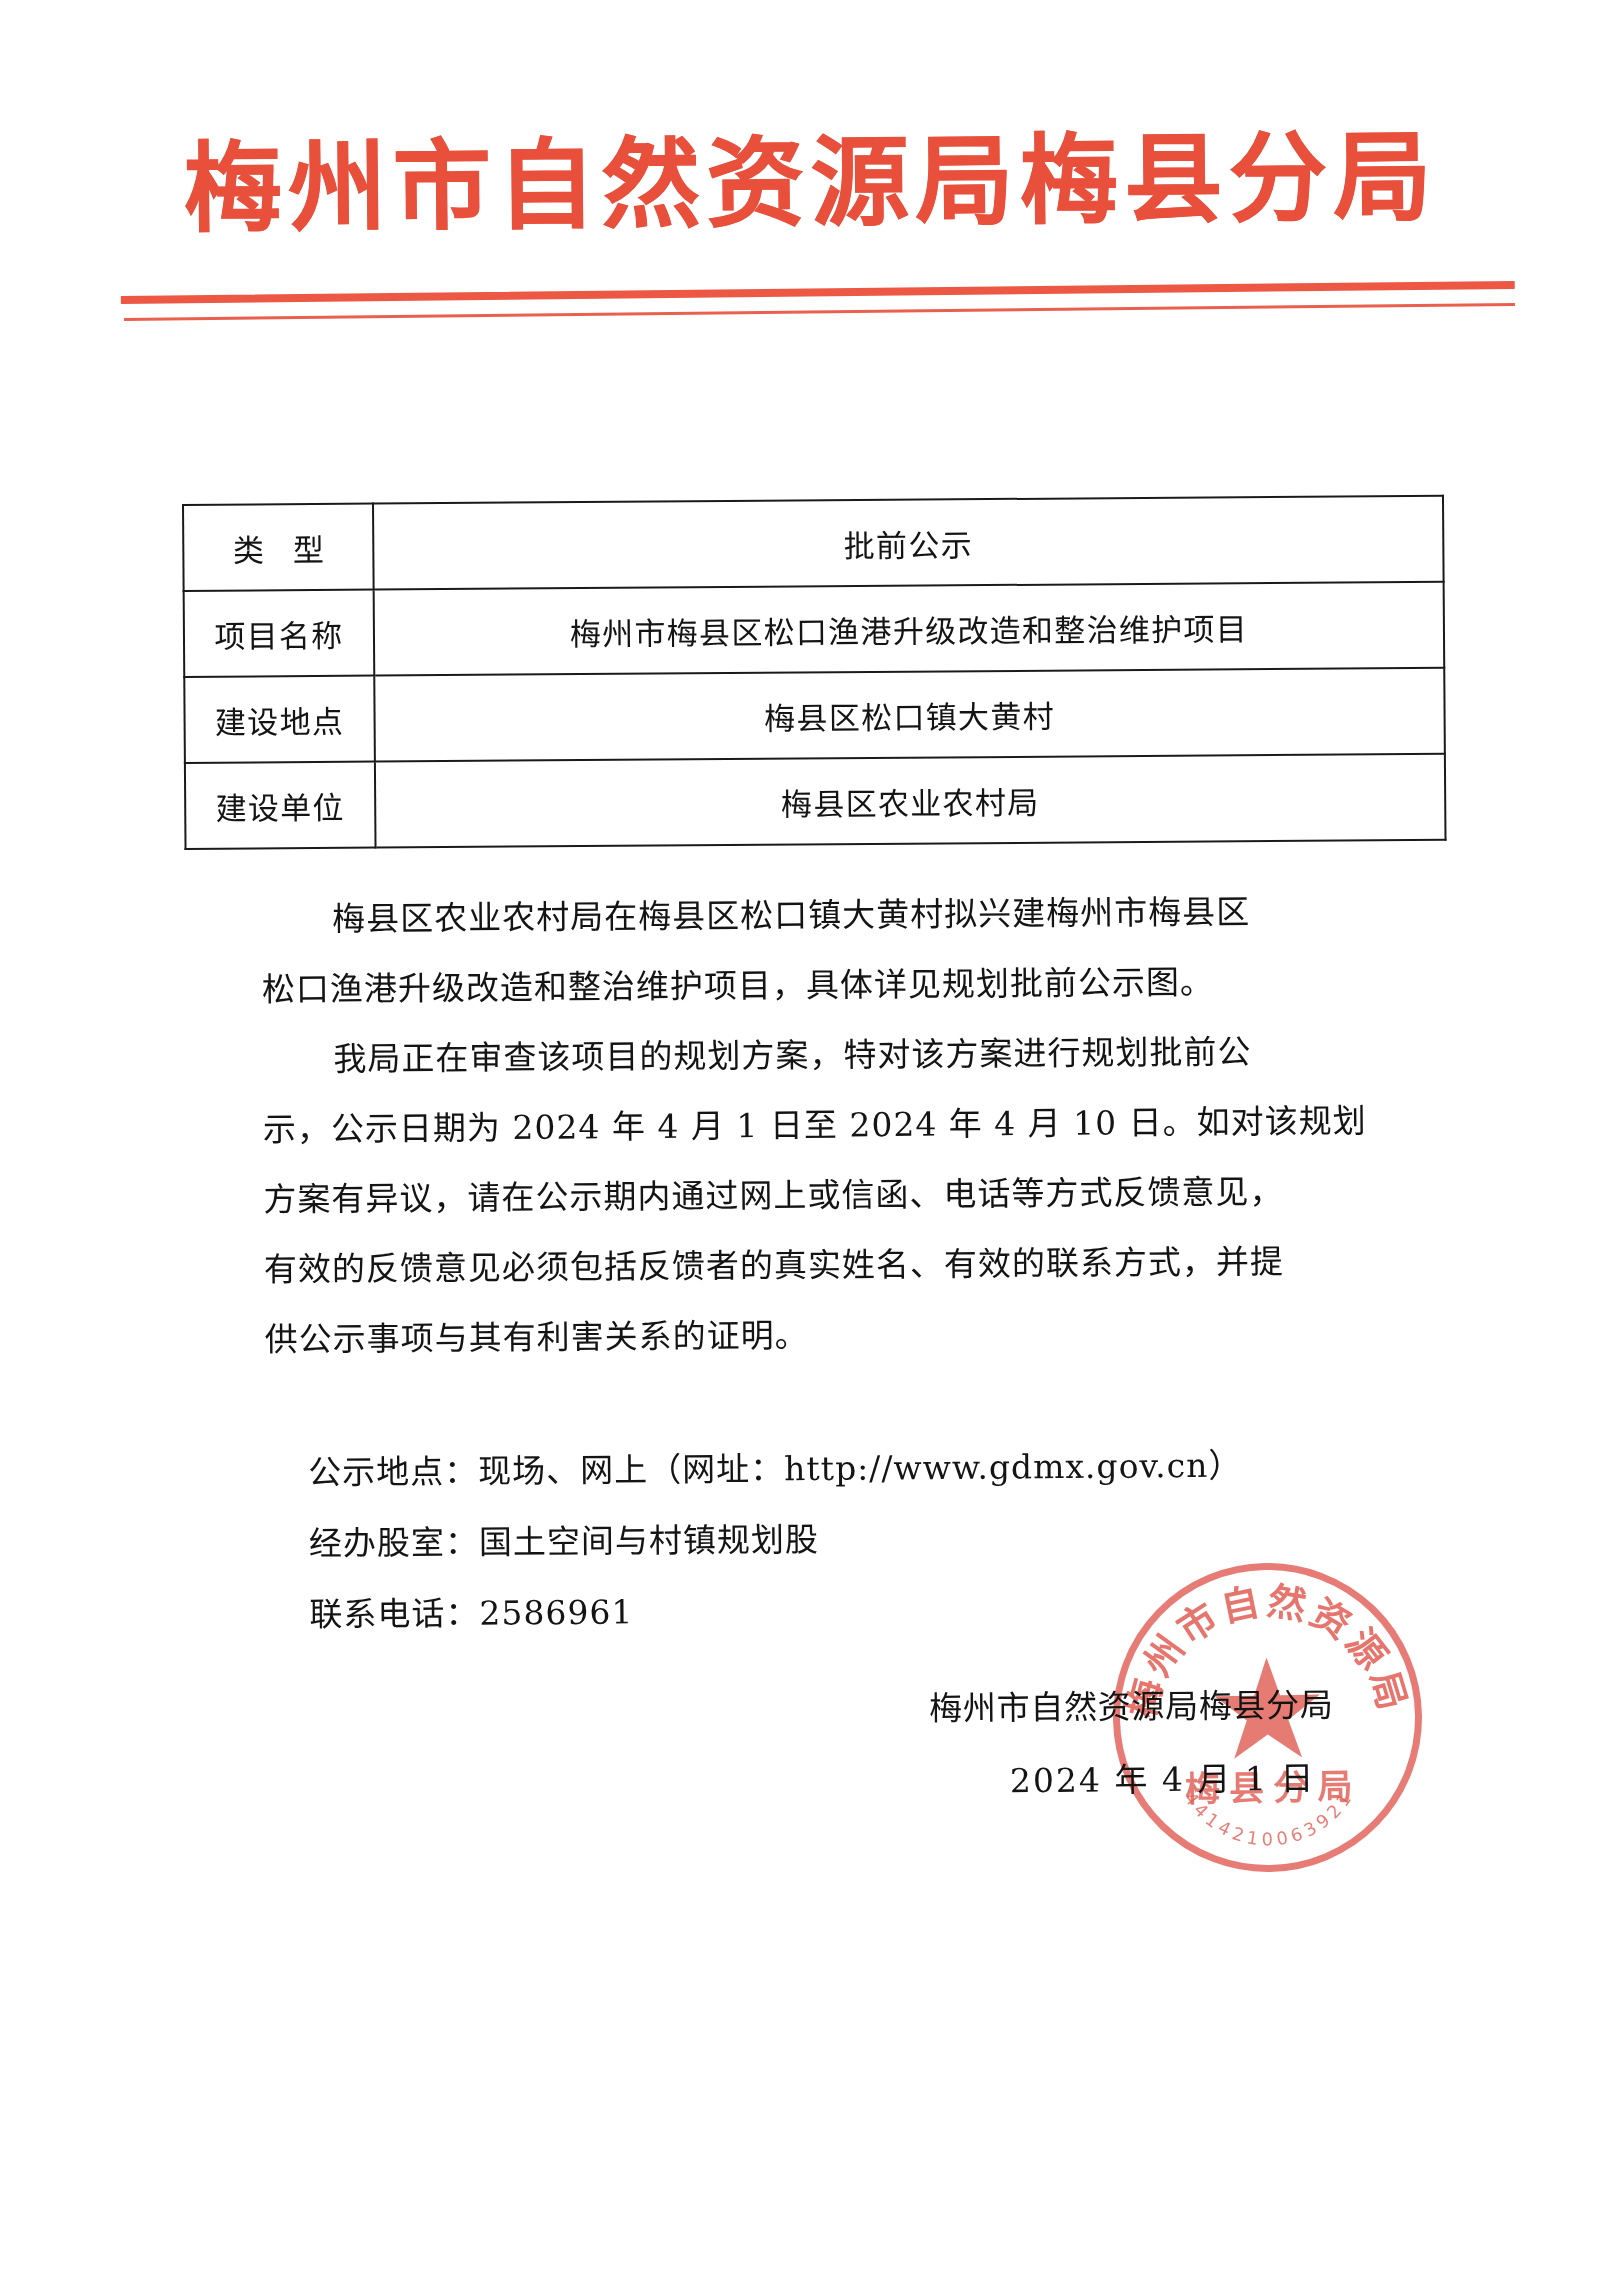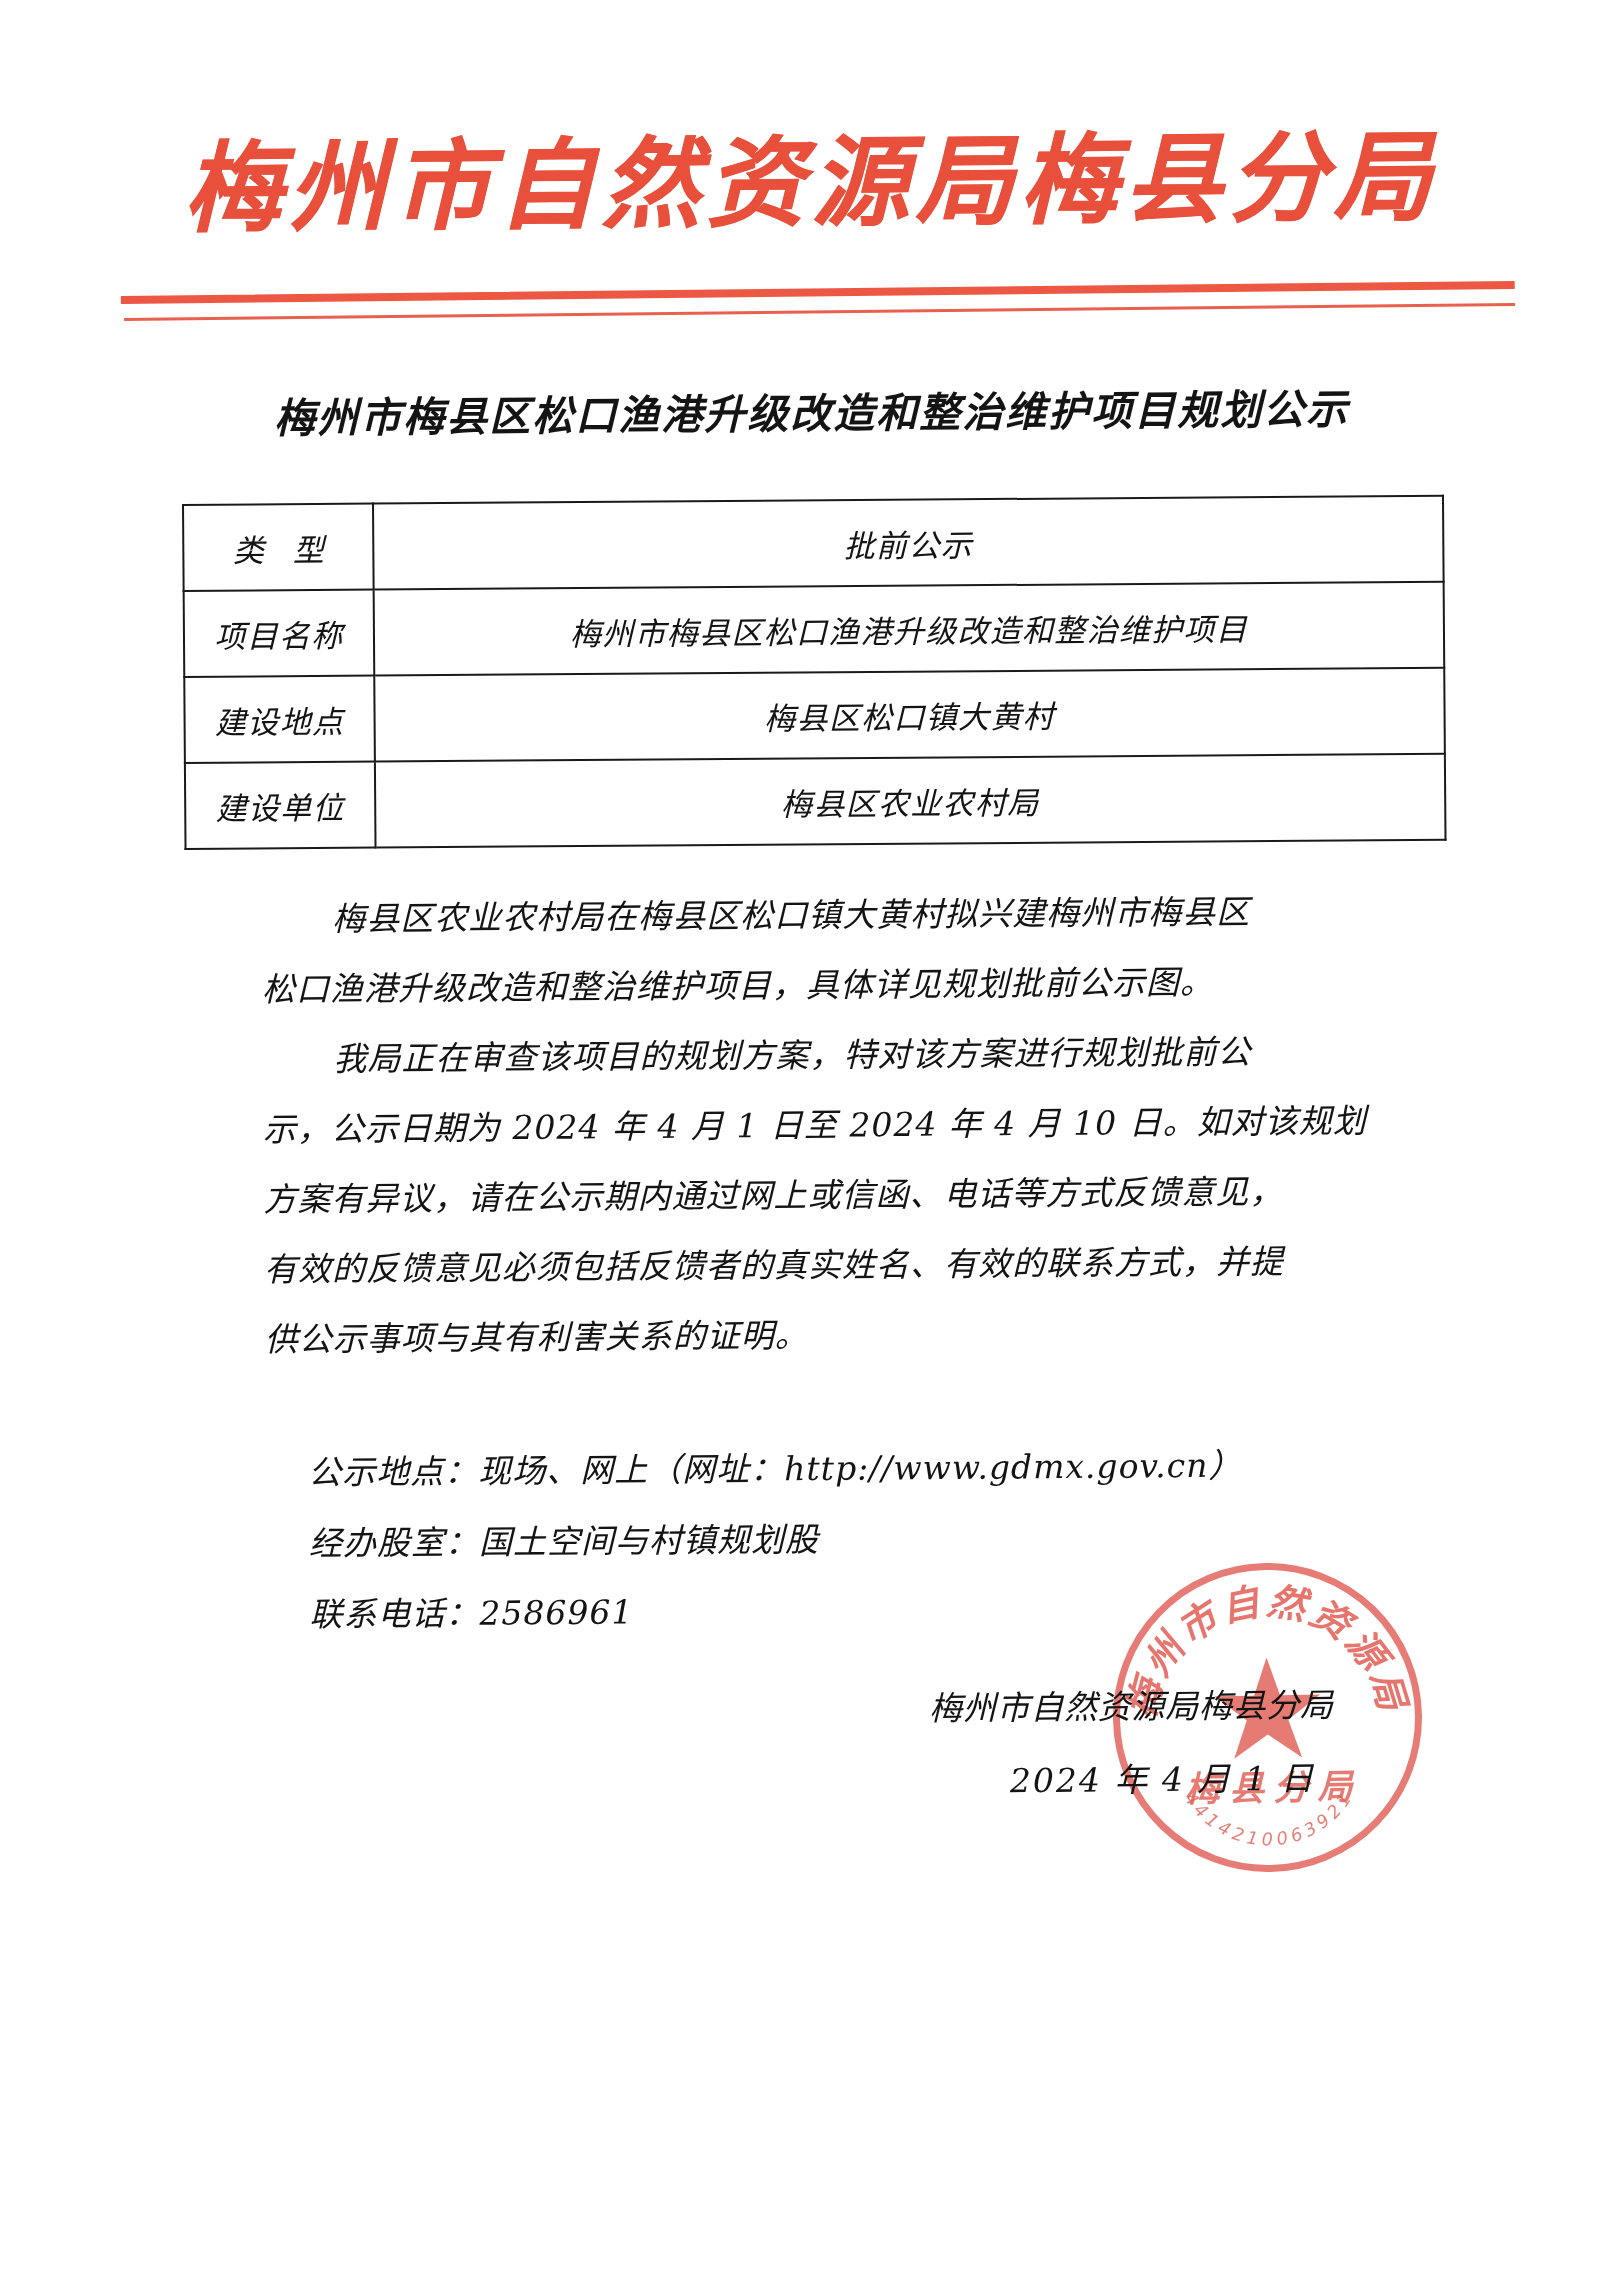--- a/index.html
+++ b/index.html
@@ -11,21 +11,20 @@
   body {
     font-family: "DejaVu Sans", "Liberation Sans", sans-serif;
   }
 
   .page {
     position: relative;
     width: 1623px;
     height: 2295px;
     background: #ffffff;
     overflow: hidden;
-    font-style: italic;
   }
 
   
   .letterhead {
     position: absolute;
     left: 0;
     top: 128px;
     width: 1623px;
     text-align: center;
   }
@@ -268,23 +267,20 @@
 
   <div class="letterhead">
     <div class="letterhead-title">梅州市自然资源局梅县分局</div>
   </div>
 
   <div class="rule-group">
     <div class="rule-thick"></div>
     <div class="rule-thin"></div>
   </div>
 
-  <div class="doc-title">
-    <span>梅州市梅县区松口渔港升级改造和整治维护项目规划公示</span>
-  </div>
 
   <div class="info-table-wrap">
     <table class="info-table">
       <tbody>
         <tr>
           <td class="cell-label spaced">类型</td>
           <td class="cell-value">批前公示</td>
         </tr>
         <tr>
           <td class="cell-label">项目名称</td>

